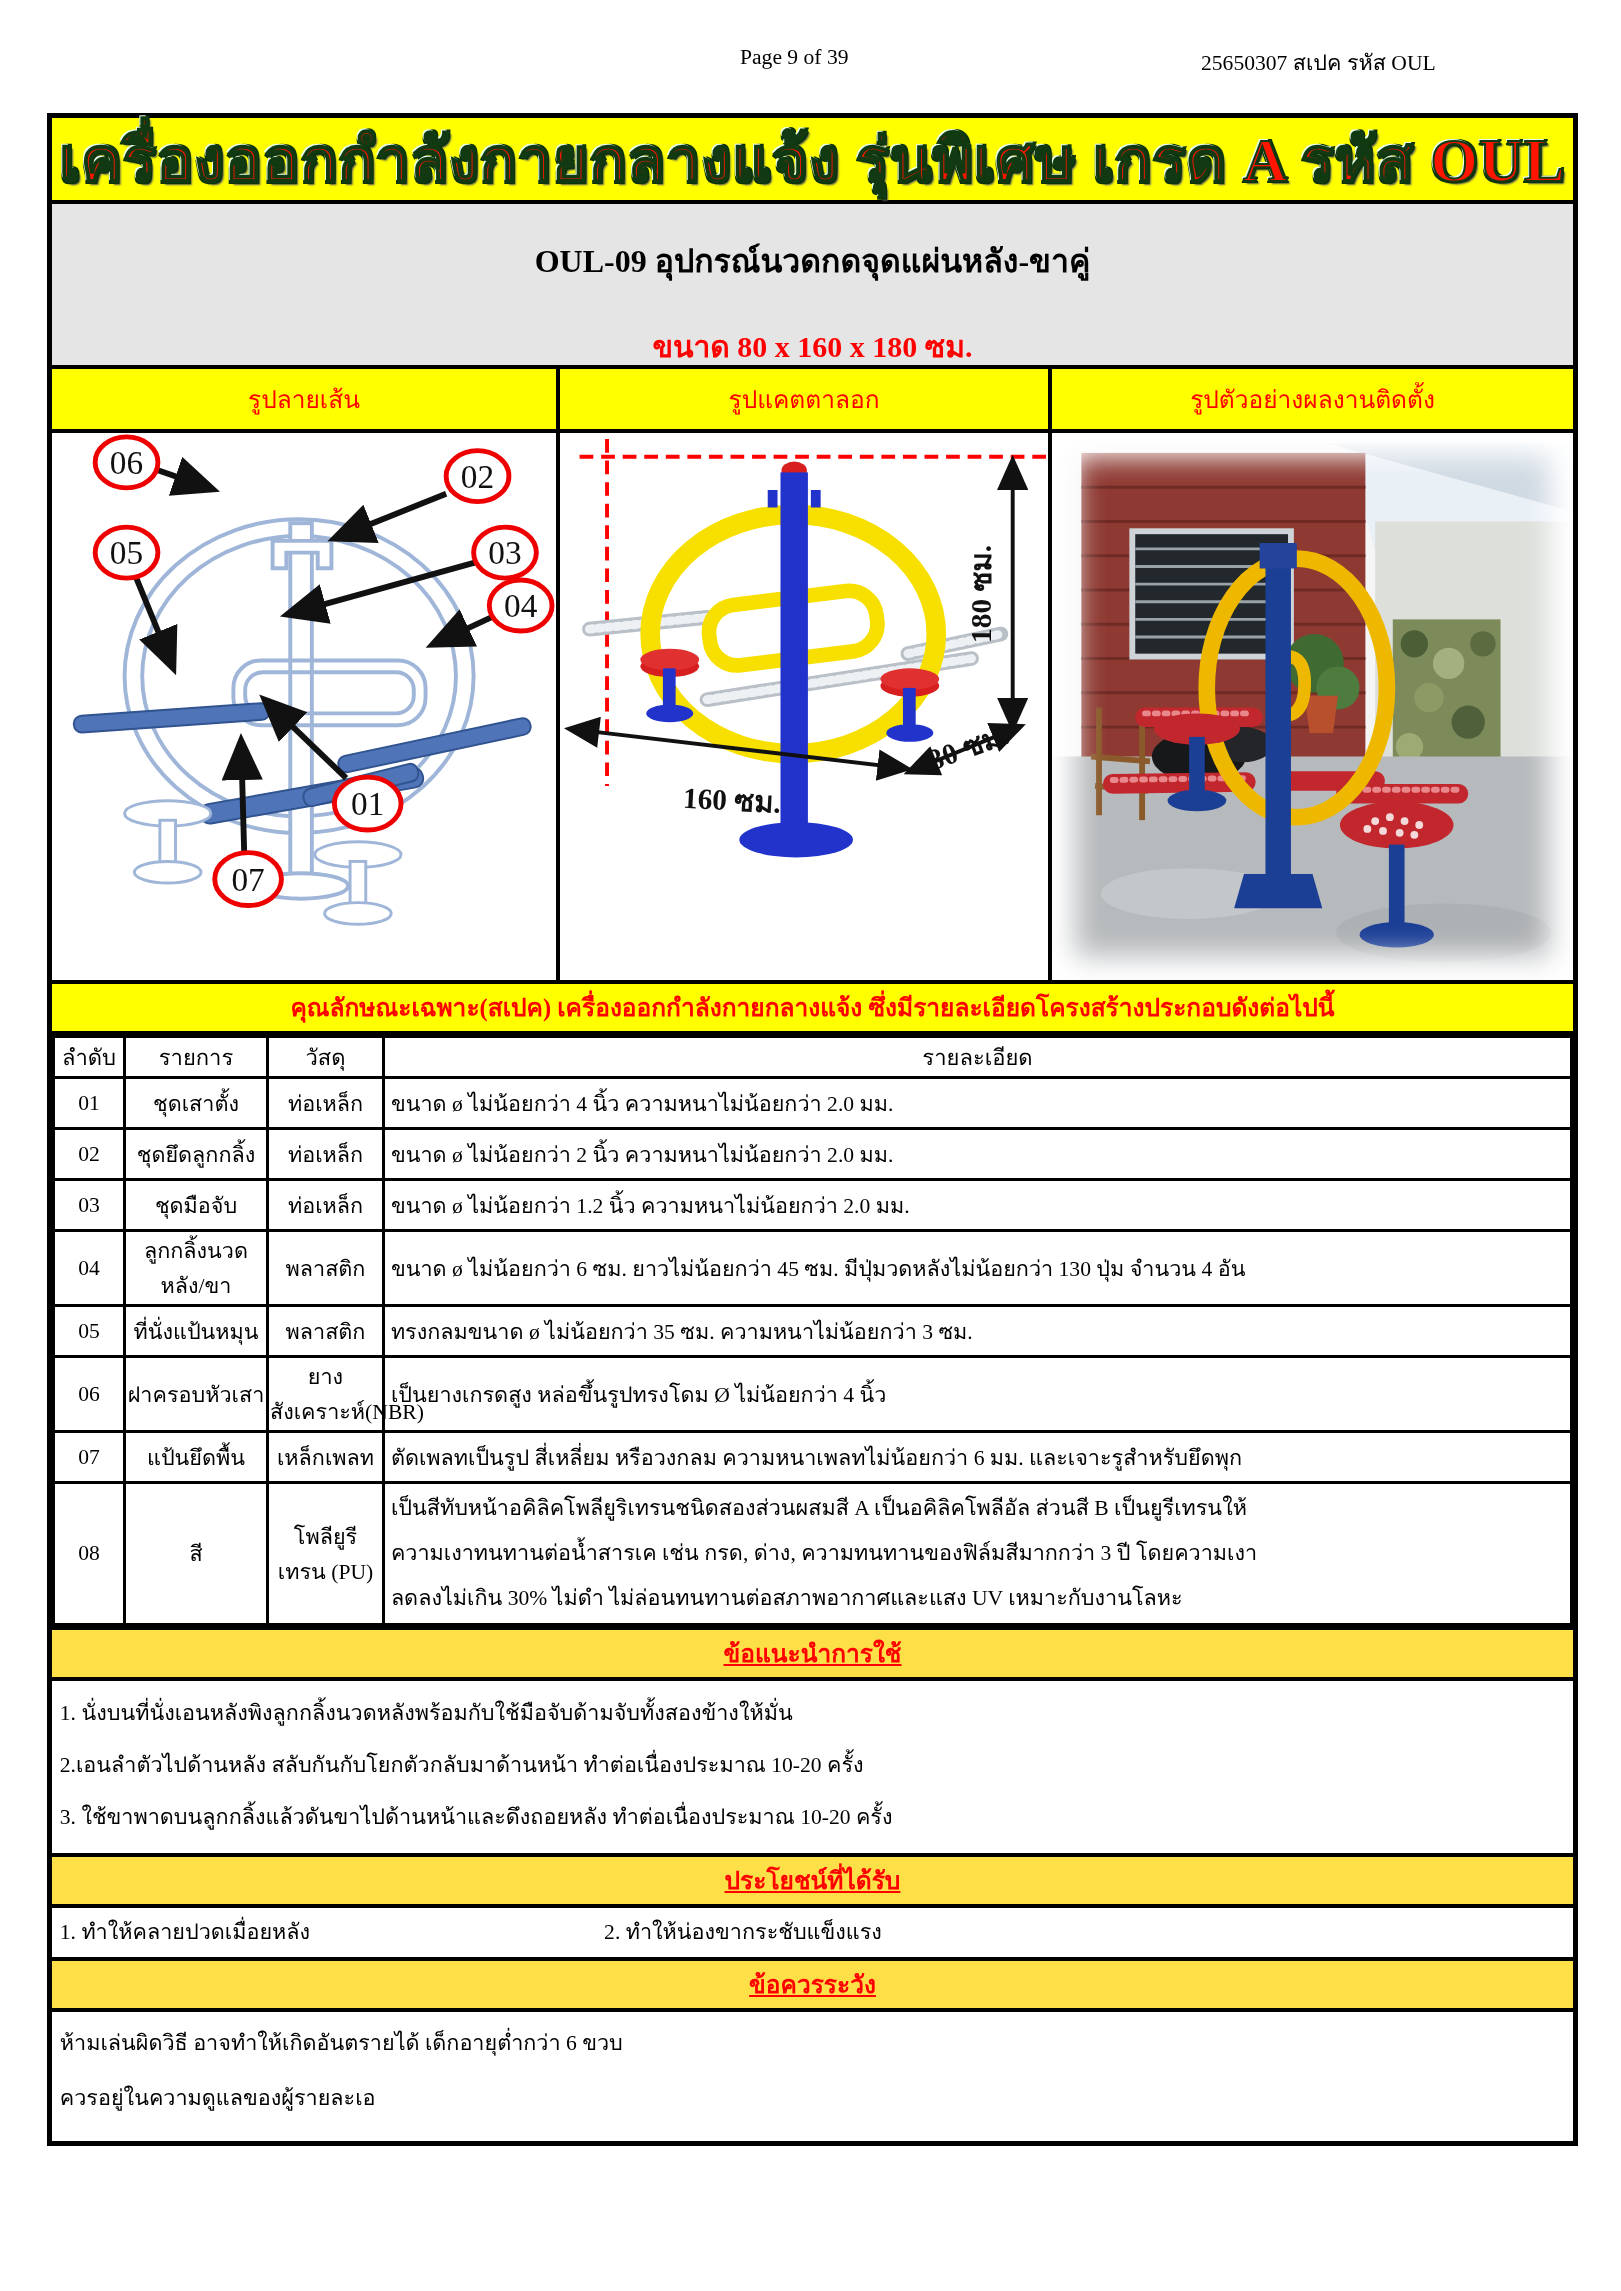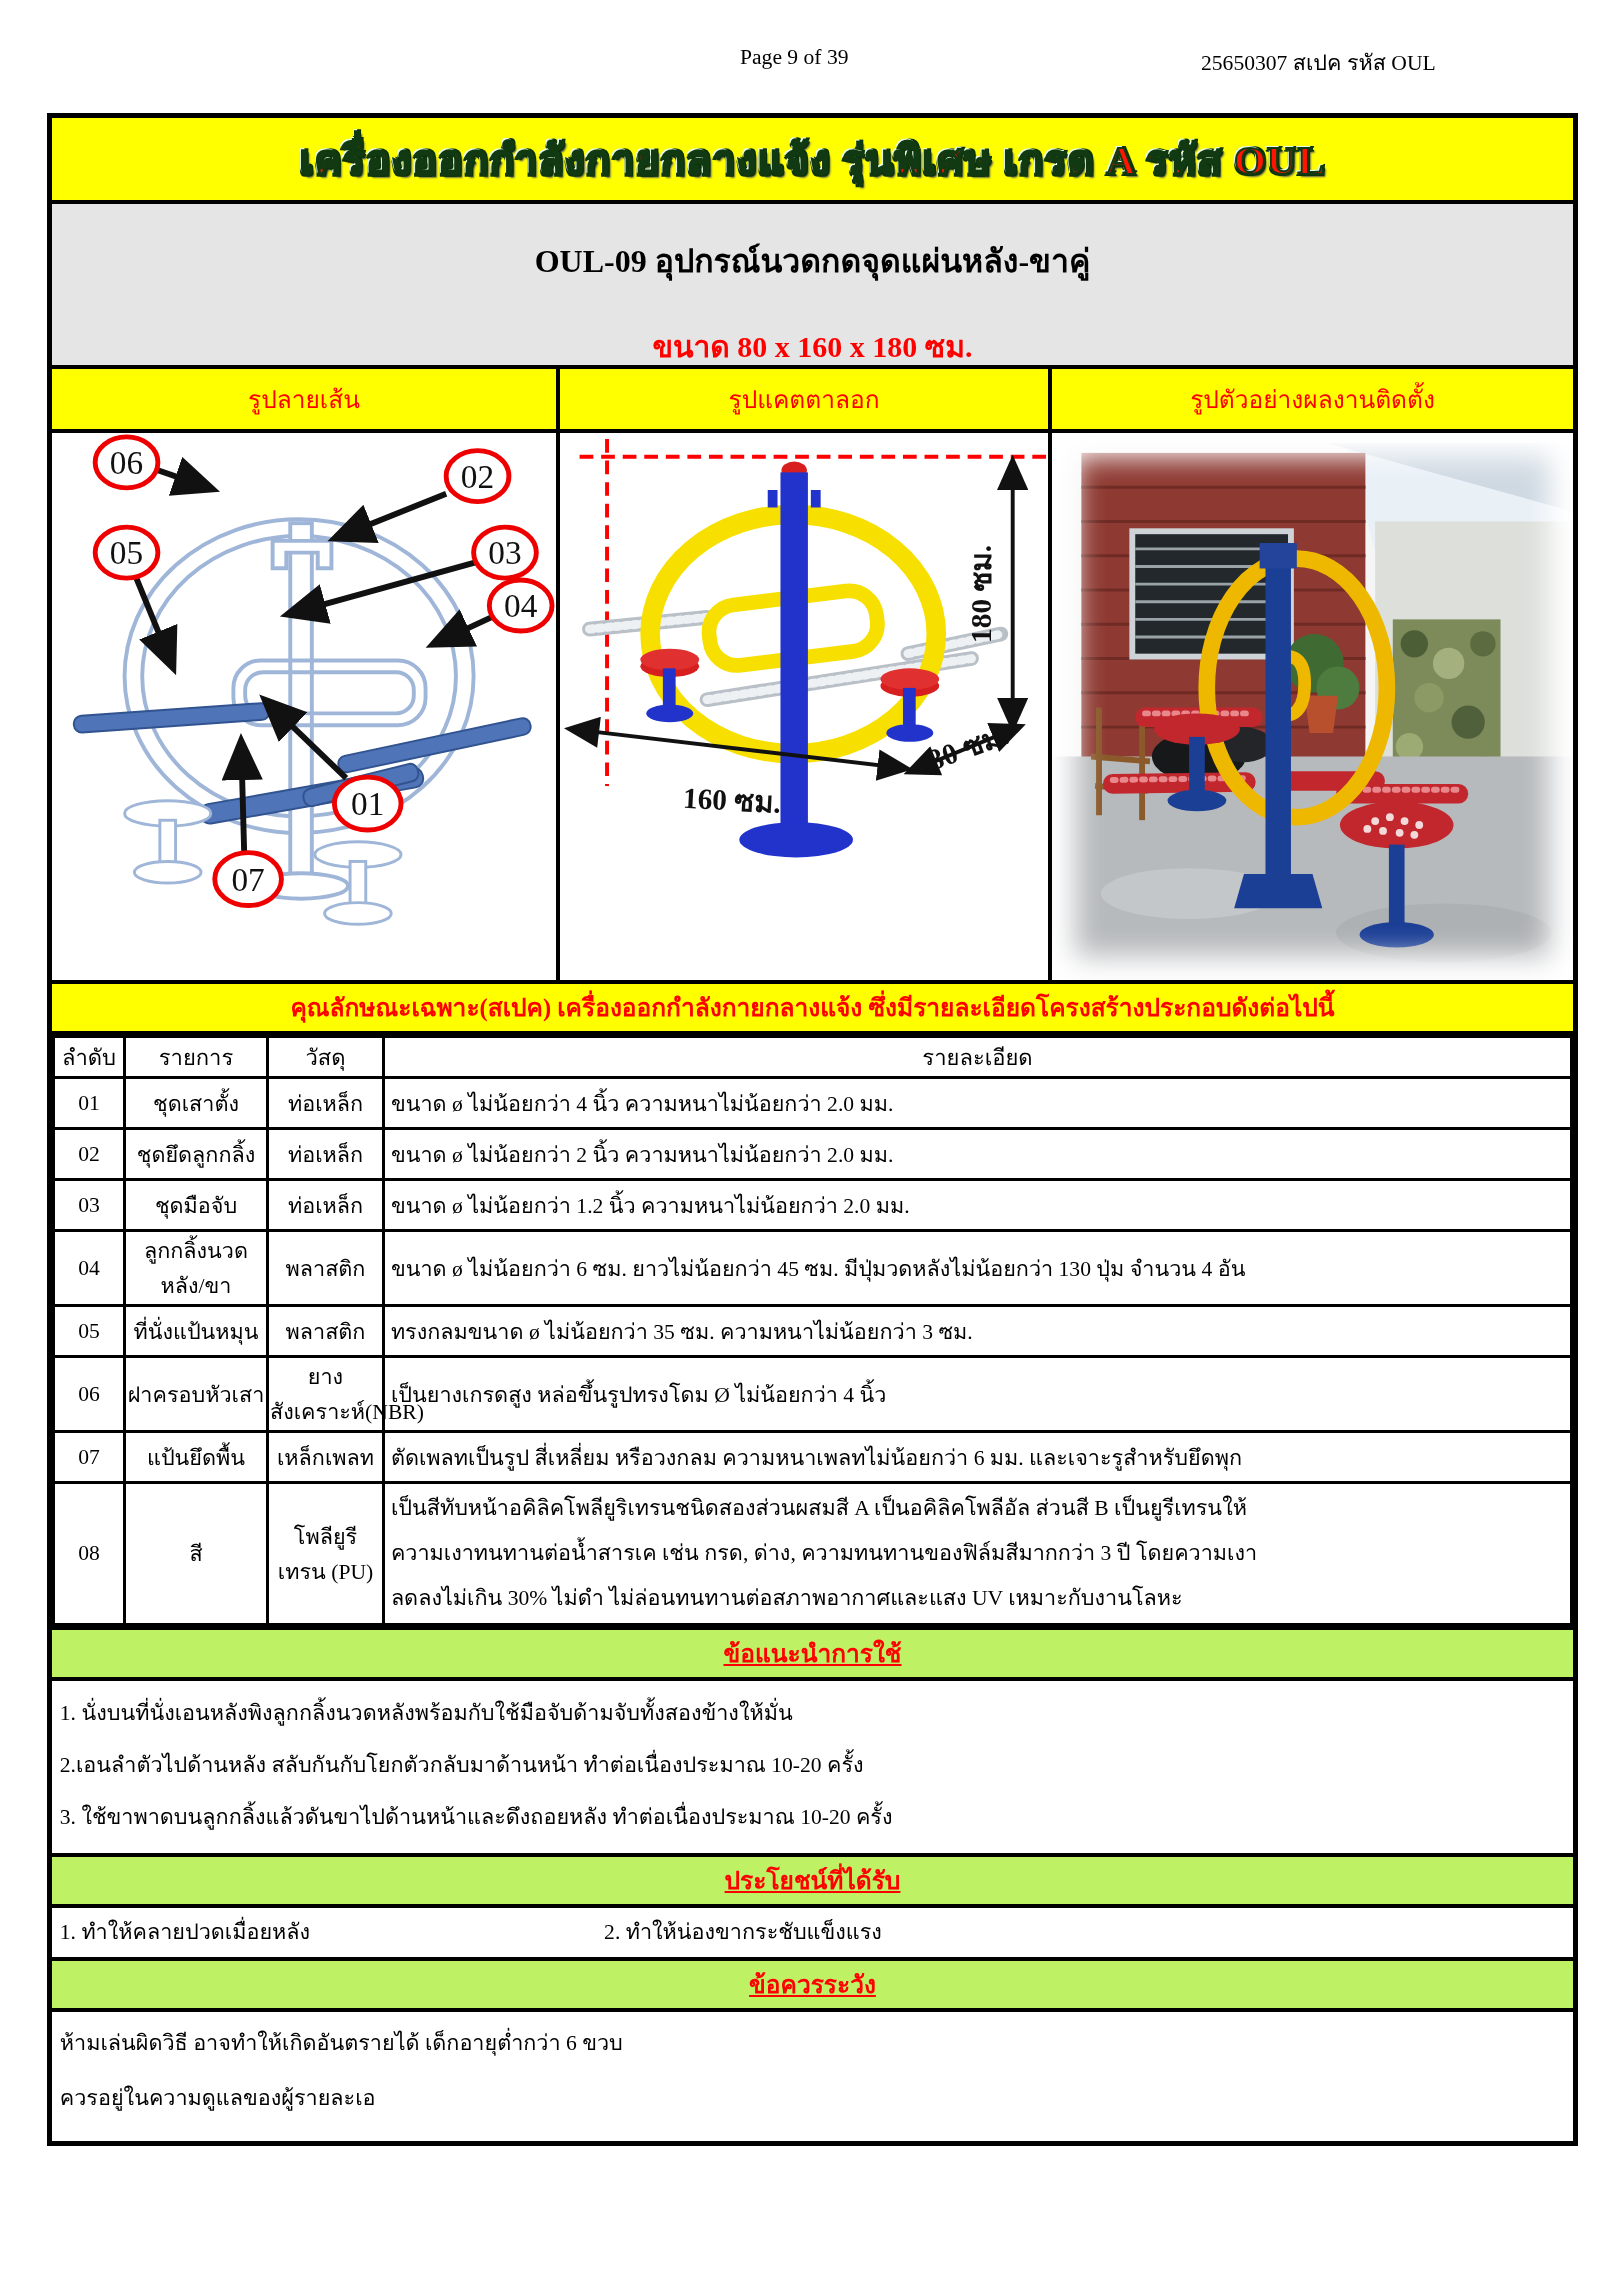--- a/index.html
+++ b/index.html
@@ -10,21 +10,21 @@
   .pg-head{position:absolute;top:45px;font-size:21.6px;color:#000;}
   .pg-head.left{left:740px;}
   .pg-head.right{left:1201px;}
 
   .doc{position:absolute;left:47px;top:113px;width:1531px;border:5.9px solid #000;box-sizing:border-box;background:#fff;}
   .sec{border-bottom:4.9px solid #000;box-sizing:border-box;}
   .sec:last-child{border-bottom:none;}
 
   .banner{height:86px;background:#FFFF00;display:flex;align-items:center;justify-content:center;}
   .banner-text{
-    font-size:41px;font-weight:bold;color:#ff1500;letter-spacing:1px;
+    font-size:61px;font-weight:bold;color:#ff1500;letter-spacing:1px;
     -webkit-text-stroke:2px #123a12;
     text-shadow:2px 2px 0 #0c330c,-2px -2px 0 #e8ffe8,2px -2px 0 #0c330c,-2px 2px 0 #0c330c,2.9px 2.9px 2px #555;
   }
   .title-sec{height:165px;background:#e5e5e5;text-align:center;}
   .prod-title{padding-top:31px;font-size:32px;font-weight:bold;color:#000;}
   .prod-size{padding-top:37px;font-size:30px;font-weight:bold;color:#ff0000;}
 
   .panel-heads{display:flex;height:64px;background:#FFFF00;}
   .panel-heads .ph{display:flex;align-items:center;justify-content:center;font-size:24.5px;color:#ff0000;box-sizing:border-box;}
   .ph1{width:508px;border-right:4.9px solid #000;}
@@ -45,21 +45,21 @@
   table.spec{border-collapse:collapse;width:100%;table-layout:fixed;}
   table.spec th,table.spec td{border:3.9px solid #000;box-sizing:border-box;font-weight:normal;}
   table.spec th{height:41px;font-size:22px;font-weight:normal;}
   table.spec td{height:51px;font-size:21.6px;}
   td.c,th.c{text-align:center;}
   td.detail{text-align:left;padding:2px 5.9px;}
   td.small-mat{font-size:16.7px;}
   col.w-no{width:71px;} col.w-item{width:143px;} col.w-mat{width:116px;}
   .dl{line-height:45px;}
 
-  .sec-head{height:51px;background:#bef264;display:flex;align-items:center;justify-content:center;}
+  .sec-head{height:51px;background:#fde047;display:flex;align-items:center;justify-content:center;}
   .sec-head span{font-size:24.5px;font-weight:bold;color:#ff0000;text-decoration:underline;}
   .txt-block{background:#fff;padding:5.9px 7.8px 9.8px 7.8px;}
   .txt-line{font-size:21.6px;color:#000;line-height:52px;white-space:nowrap;}
   .benefit-row{display:flex;background:#fff;padding:2px 7.8px;}
   .benefit-row .txt-line{line-height:45px;}
   .benefit-row .b2{margin-left:294px;}
   .caution-block{background:#fff;padding:3.9px 7.8px 15.7px 7.8px;}
   .caution-block .txt-line{line-height:55px;}
 </style>
 </head>

